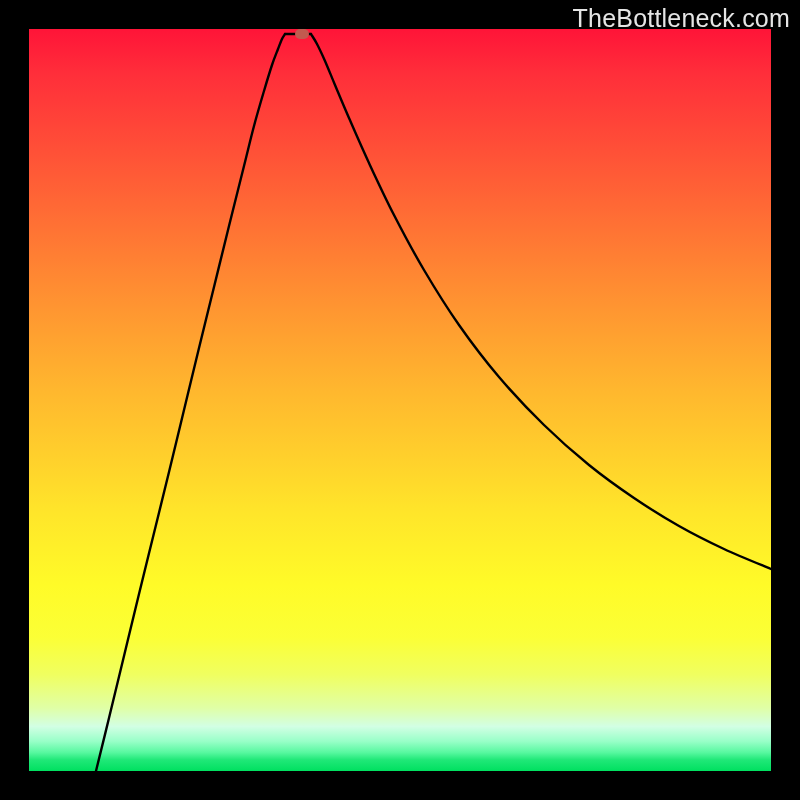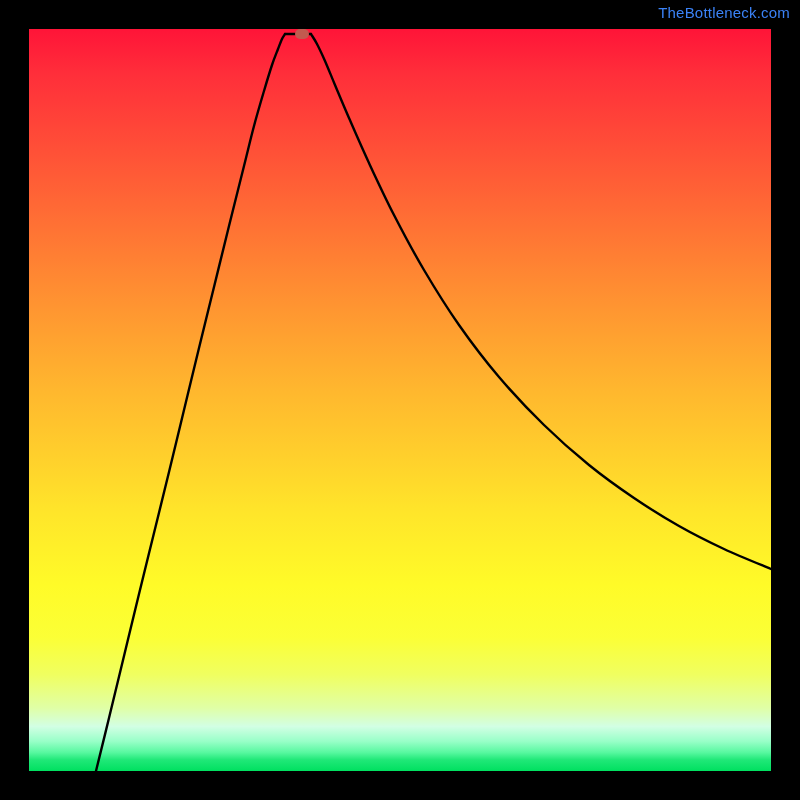--- a/index.html
+++ b/index.html
@@ -36,22 +36,22 @@
       #98ffc8 96%,
       #58f8a0 97.5%,
       #20e878 98.5%,
       #00e060 100%
     );
   }
   .watermark {
     position: absolute;
     top: 4px;
     right: 10px;
-    color: #3b82f6;
-    font-size: 15px;
+    color: #e5e5e5;
+    font-size: 25px;
     font-weight: 400;
     letter-spacing: 0.2px;
     user-select: none;
   }
   svg.curve {
     position: absolute;
     left: 29px;
     top: 29px;
     width: 742px;
     height: 742px;

